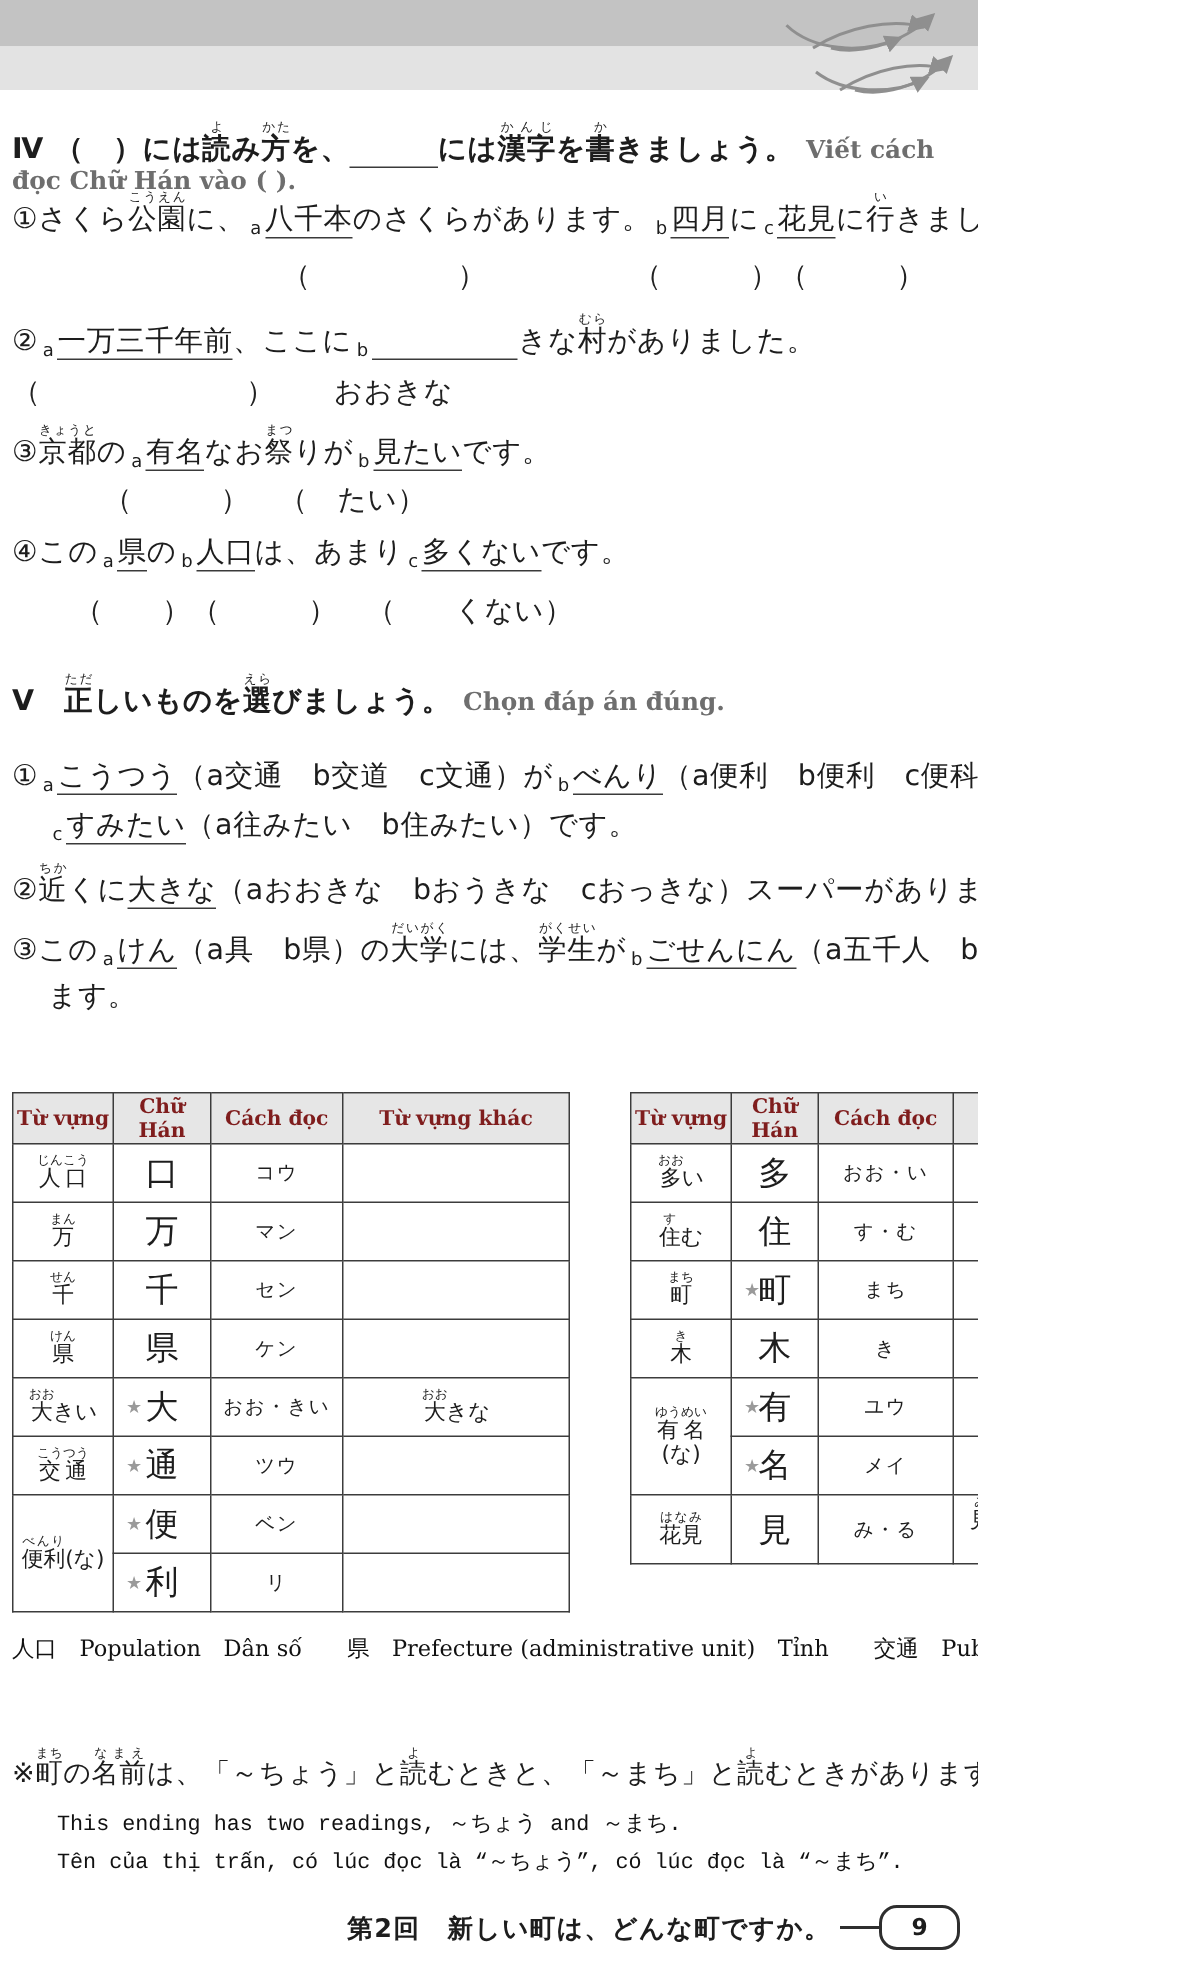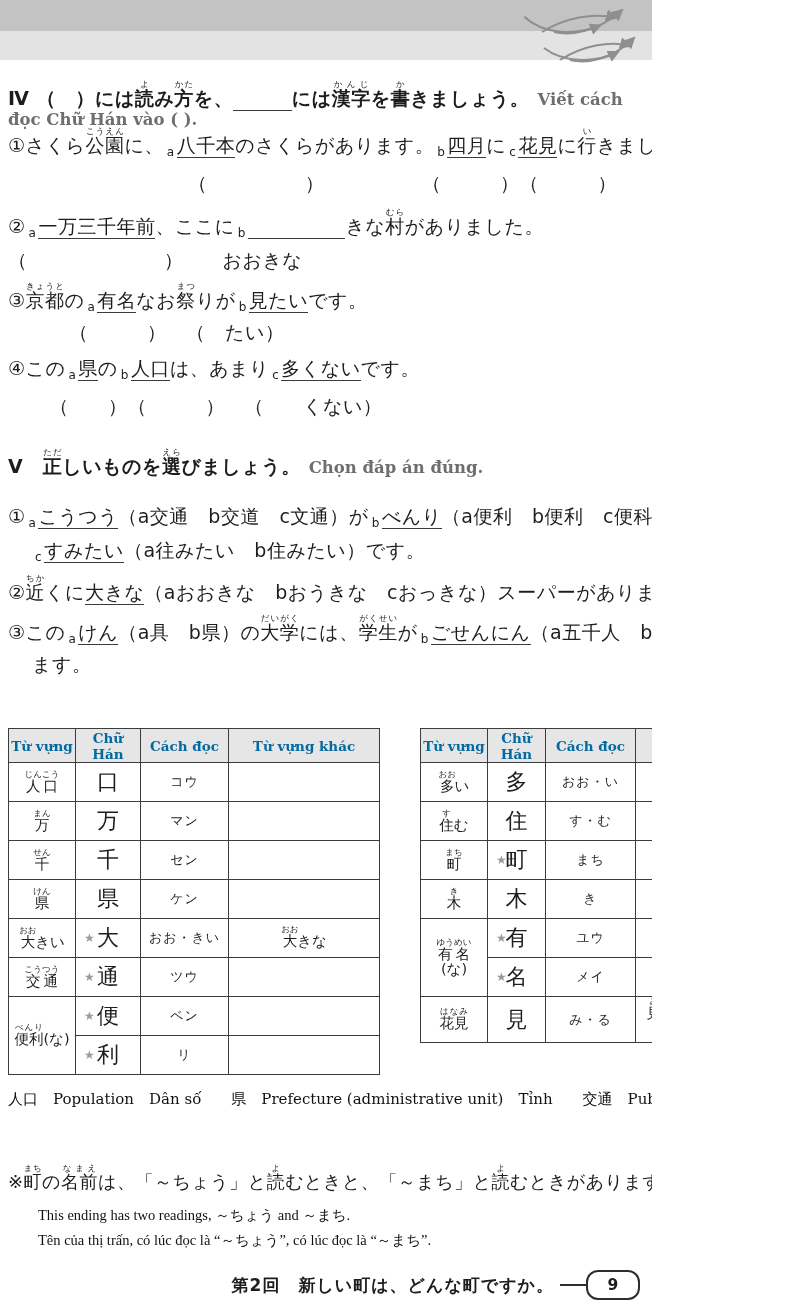--- a/index.html
+++ b/index.html
@@ -17,31 +17,31 @@
   ruby{ruby-position:over;}
   rt{font-size:8.5px;color:#222;font-weight:400;letter-spacing:0;}
   .ul{border-bottom:1.6px solid #3a3a3a;padding-bottom:1px;white-space:pre;}
   .sub{font-size:12px;vertical-align:-4px;margin:0 2px 0 3px;}
   .vi-gray{font-family:"DejaVu Serif",serif;font-weight:600;color:#6e6e6e;font-size:16.5px;margin-left:8px;letter-spacing:0;}
   .indent{padding-left:24px;}
   
   table.kj{border-collapse:collapse;table-layout:fixed;background:#fff;}
   table.kj,table.kj td,table.kj th{border:1.4px solid #3c3c3c;}
   table.kj th{background:#e6e6e6;font-family:"DejaVu Serif",serif;font-size:13.5px;font-weight:700;
-      height:33px;padding:0 2px;color:#0369a1;}
+      height:33px;padding:0 2px;color:#7f1d1d;}
   table.kj td{height:38px;text-align:center;vertical-align:middle;padding:0 4px;position:relative;}
   td.vcell{font-size:14.5px;line-height:1.05;margin-left:40px;}
   td.kcell{font-size:22px;}
   td.rcell{font-size:13px;letter-spacing:1px;}
   td.ocell{text-align:left;font-size:14.5px;padding-left:9px;}
   .star{position:absolute;left:8px;top:50%;transform:translateY(-50%);color:#9a9a9a;font-size:12px;}
   
   .gloss{font-family:"DejaVu Serif",serif;font-size:15px;white-space:pre;color:#111;}
   .note-jp{font-size:18px;white-space:pre;letter-spacing:.5px;}
-  .note-sub{font-family:Liberation Serif, serif;font-size:14.5px;padding-left:30px;color:#111;}
+  .note-sub{font-family:Liberation Mono, monospace;font-size:14.5px;padding-left:30px;color:#111;}
   
   .footer{position:absolute;right:12px;top:1270px;display:flex;align-items:center;}
   .footer-label{font-size:17px;font-weight:600;letter-spacing:1px;}
   .footer-line{width:26px;height:0;border-top:2px solid #2e2e2e;margin:0 0 0 6px;}
   .page-box{width:50px;height:26px;border:2px solid #2e2e2e;border-radius:12px;background:#fff;
       display:flex;align-items:center;justify-content:center;font-size:15.5px;font-weight:600;}
 </style>
 </head>
 <body>
 

